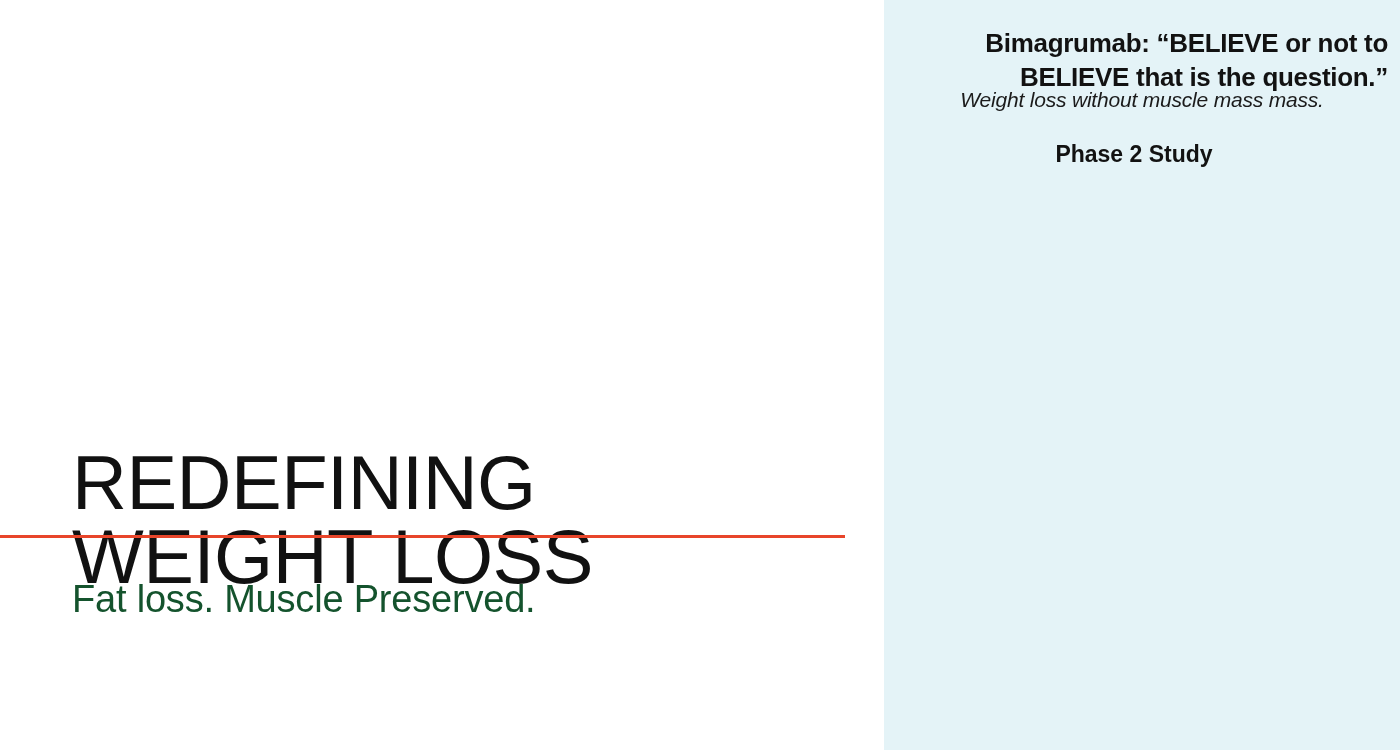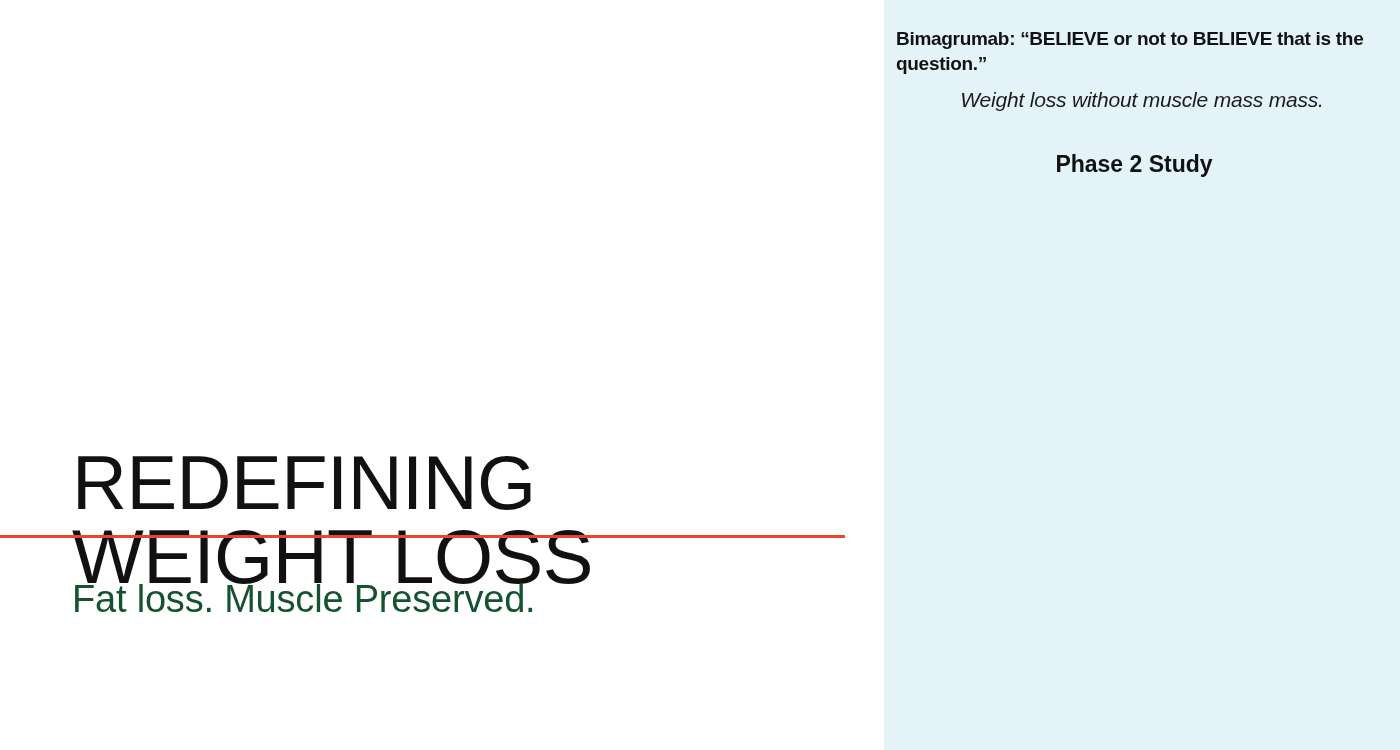--- a/index.html
+++ b/index.html
@@ -37,31 +37,31 @@
     font-size:38px;color:#0d0d0d;font-weight:700;letter-spacing:-0.2px;
   }
 
   
   .right-panel{
     position:absolute;left:884px;top:0;width:516px;height:750px;
     background:#e4f3f7;
   }
   .rp-title{
     position:absolute;left:12px;top:26px;width:492px;
-    text-align:left;font-weight:700;font-size:19px;
+    text-align:right;font-weight:700;font-size:26px;
     line-height:1.32;color:#121212;letter-spacing:-0.3px;
   }
   .rp-sub{
     position:absolute;left:12px;top:88px;width:492px;
     text-align:center;font-style:italic;font-size:21px;
     color:#1b1b1b;letter-spacing:-0.2px;
   }
   .phase2{
     position:absolute;left:120px;top:141px;width:260px;
-    text-align:center;font-weight:700;font-size:23px;color:#121212;margin-top:10px;
+    text-align:center;font-weight:700;font-size:23px;color:#121212;
   }
 </style>
 </head>
 <body>
 
 <div id="root">
 
   <div class="left-panel">
 
     <div class="headline">

